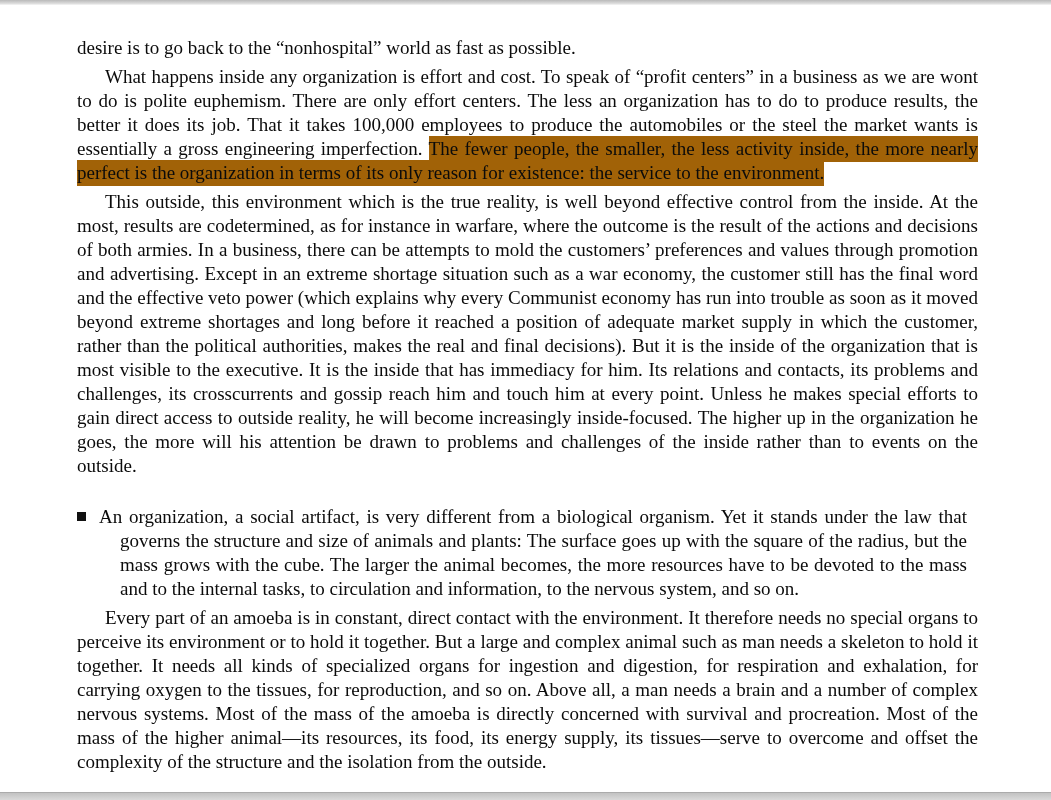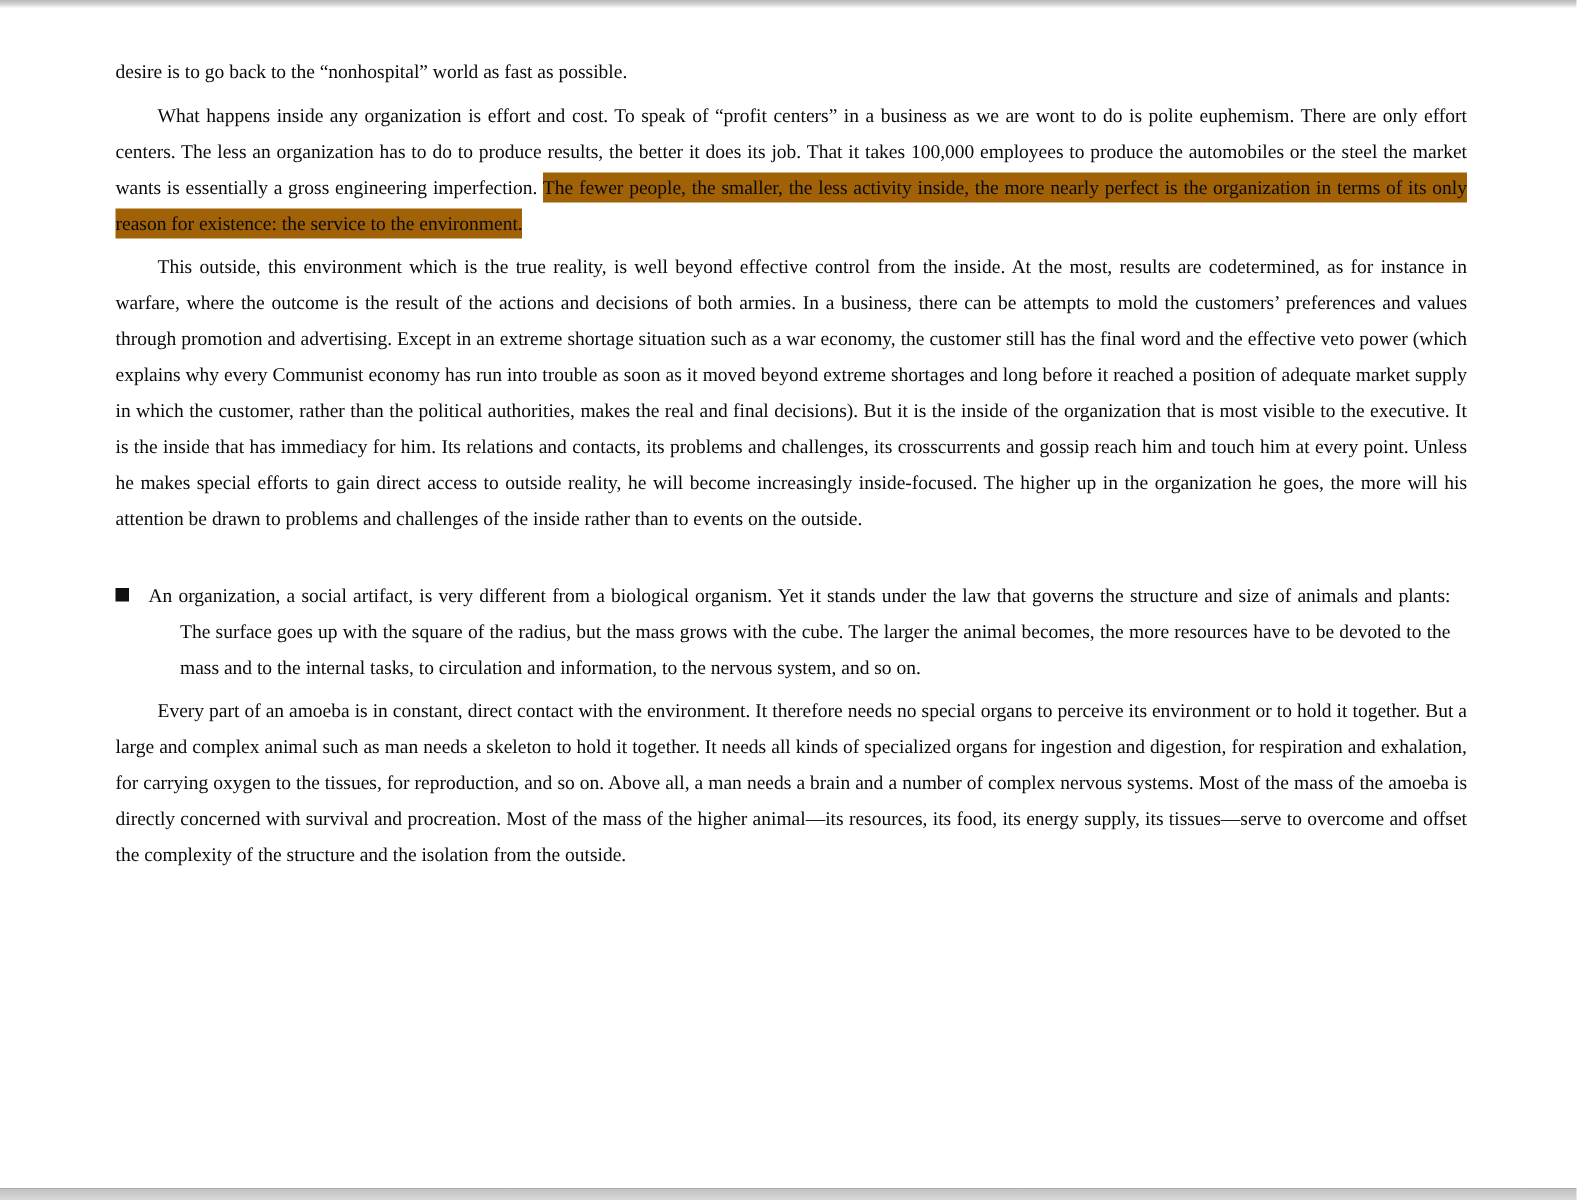--- a/index.html
+++ b/index.html
@@ -27,21 +27,21 @@
     height: 7px;
     background: linear-gradient(#c2c2c2, #d9d9d9);
     border-top: 1px solid #ababab;
   }
   .page {
     position: absolute;
     top: 36px;
     left: 77px;
     width: 901px;
     color: #0b0b0b;
-    font-size: 13px;
+    font-size: 19px;
     line-height: 24px;
     text-align: justify;
   }
   .para {
     margin: 0 0 5px 0;
   }
   .para.indented {
     text-indent: 28px;
   }
   .hl {

